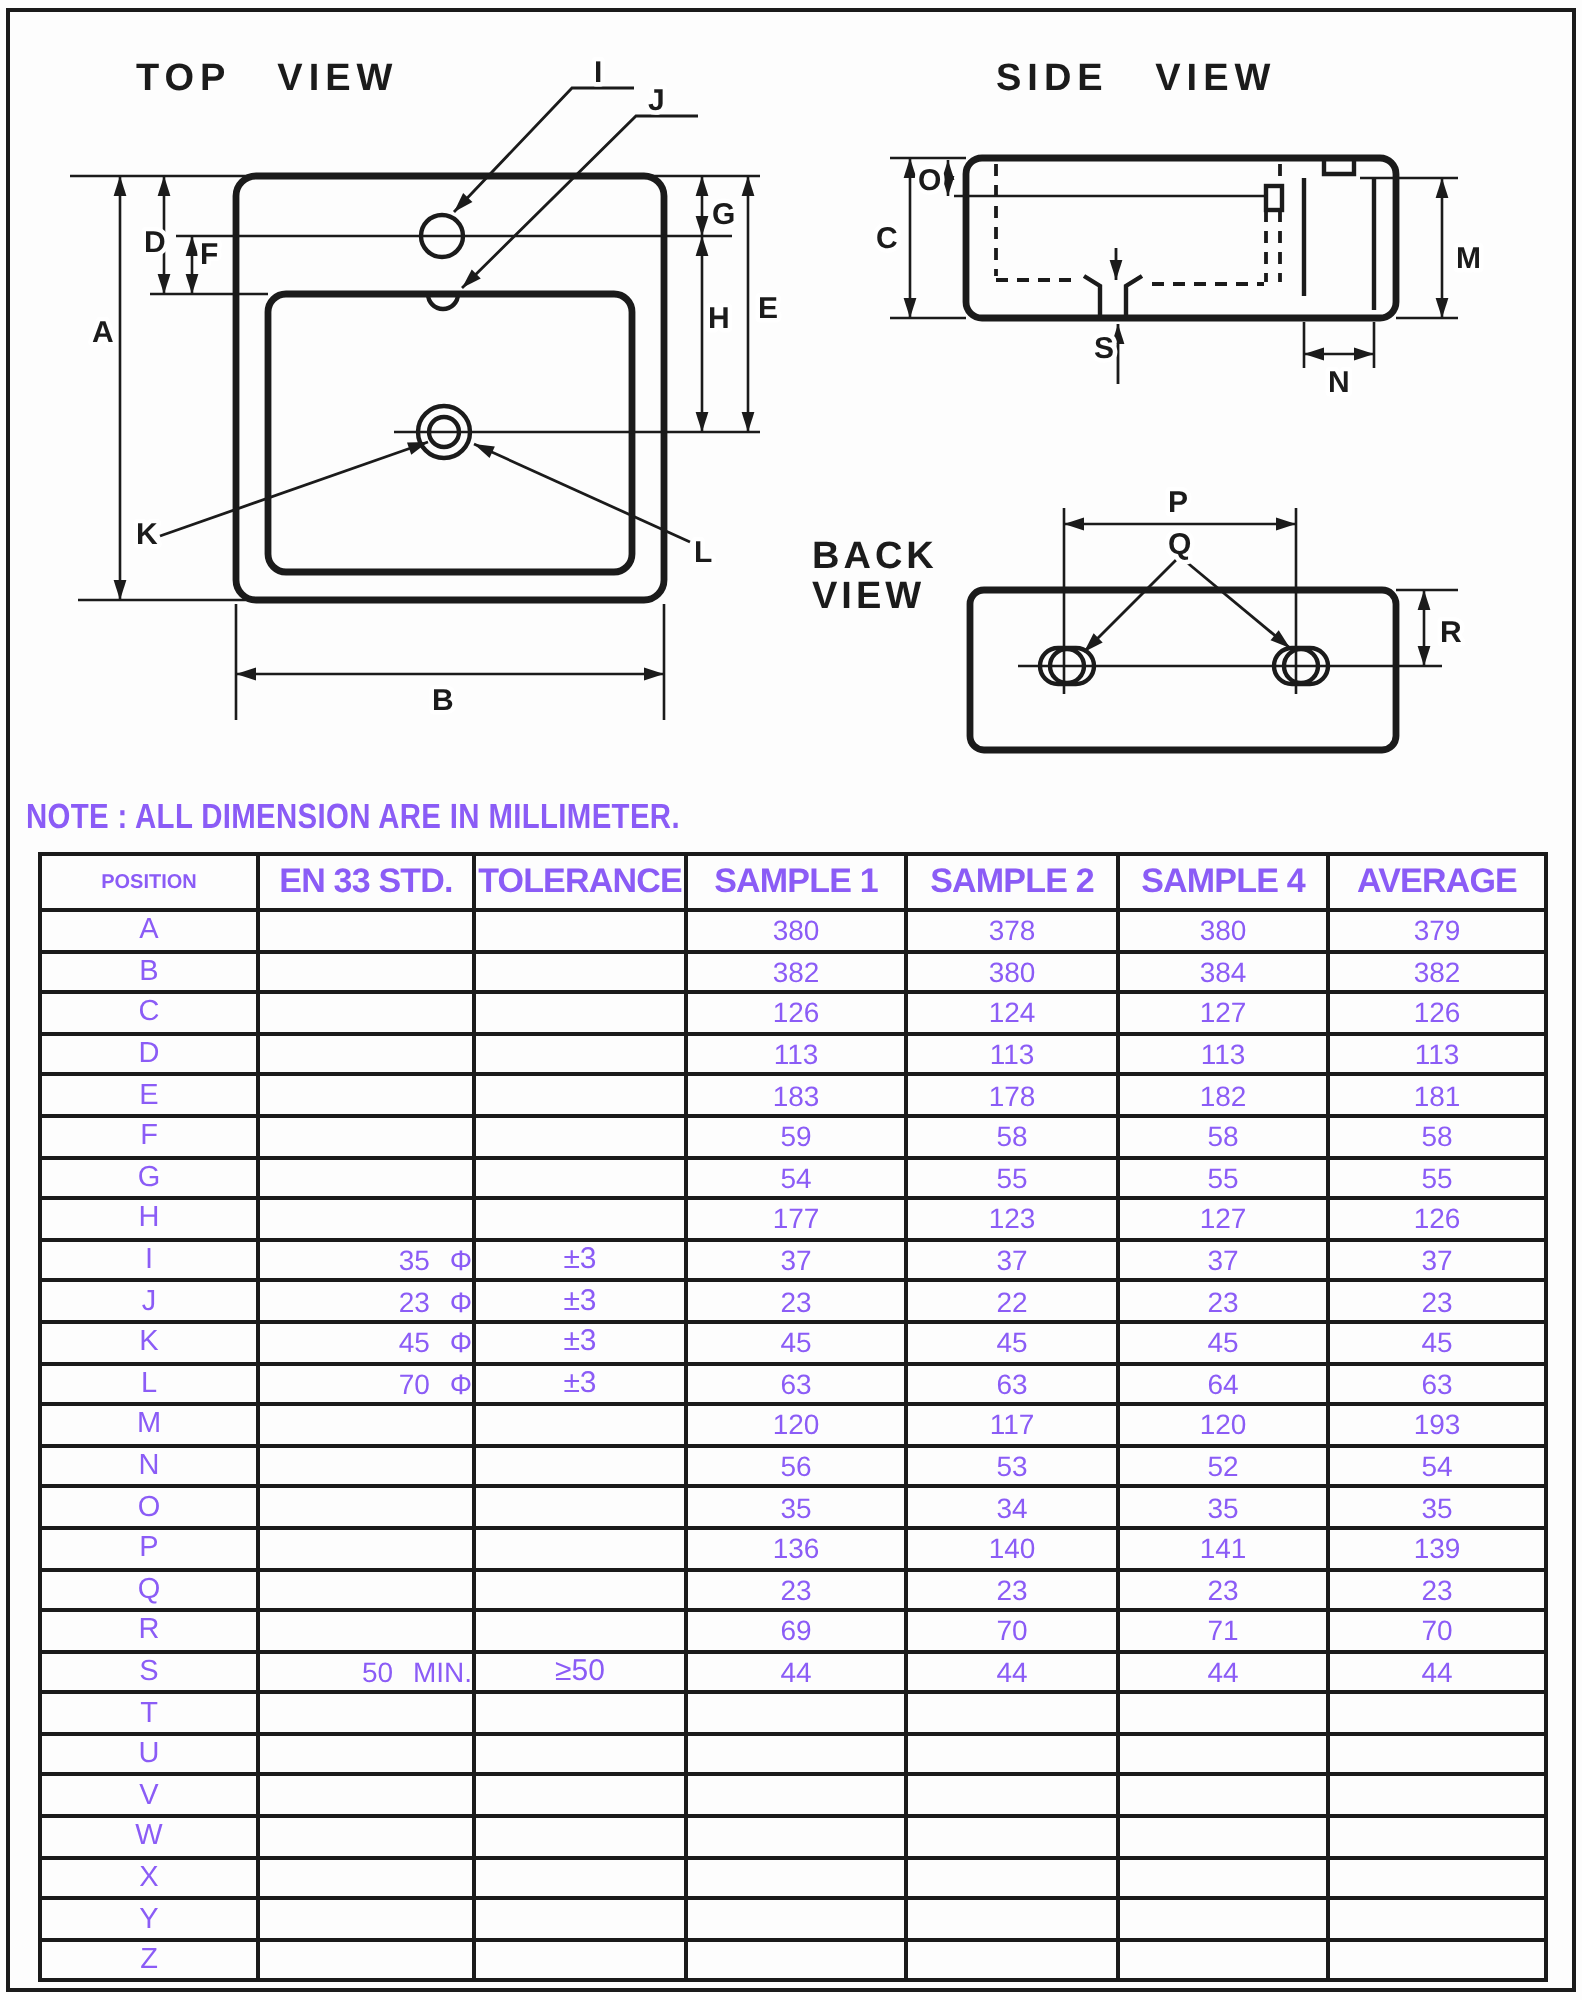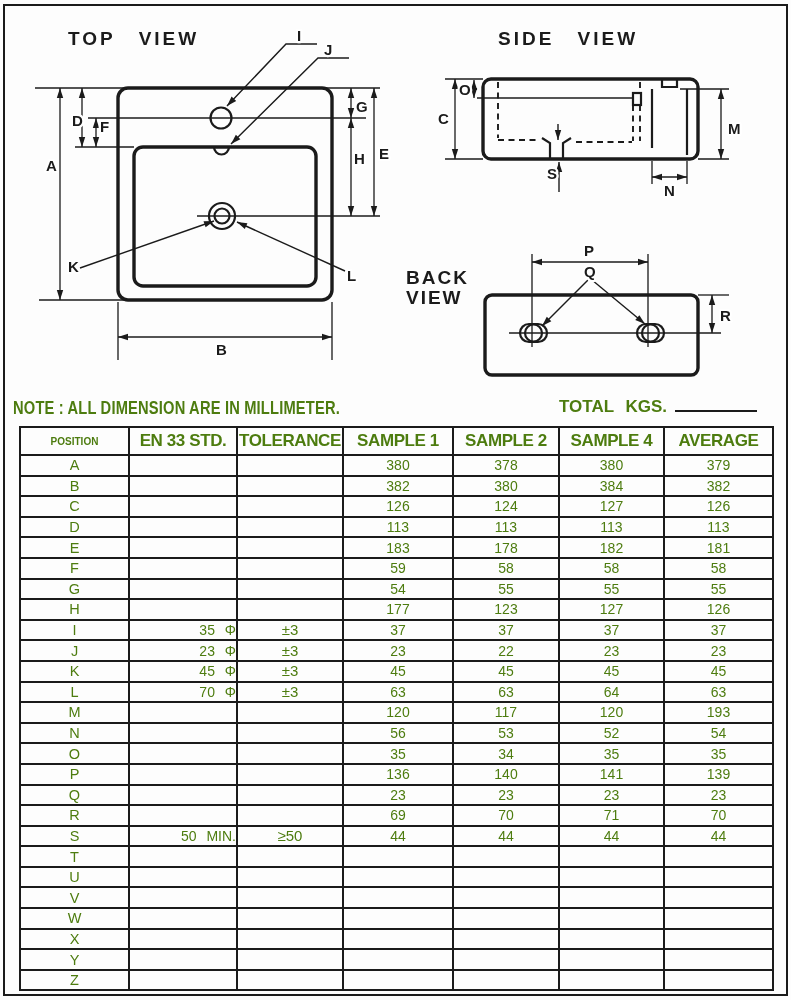--- a/index.html
+++ b/index.html
@@ -1,17 +1,17 @@
 <!DOCTYPE html>
 <html><head>
 <meta charset="utf-8">
 <style>
   html,body{margin:0;padding:0;background:#e8e8e8;}
   #page{position:relative;width:791px;height:1000px;background:#fdfdfd;overflow:hidden;
-        font-family:"Liberation Sans",sans-serif;color:#4d7c0f;}
+        font-family:"Liberation Sans",sans-serif;color:#8b5cf6;}
   #page-frame{position:absolute;left:3px;top:4px;width:781px;height:988px;
         border:2.5px solid #1b1b1b;}
   
   #drawing{position:absolute;left:0;top:0;}
   .oline{fill:none;stroke:#1b1b1b;stroke-width:3.4;stroke-linejoin:round;}
   .oline2{fill:none;stroke:#1b1b1b;stroke-width:2.2;}
   .thin{fill:none;stroke:#1b1b1b;stroke-width:1.3;}
   .dim{fill:none;stroke:#1b1b1b;stroke-width:1.3;
        marker-start:url(#arr-s);marker-end:url(#arr-e);}
   .lead{fill:none;stroke:#1b1b1b;stroke-width:1.4;marker-end:url(#arr-e);}
@@ -155,23 +155,20 @@
       <path class="lead" d="M588,280 L542,326"></path>
       <path class="lead" d="M592,280 L645,324"></path>
 
       <text class="lbl" x="584" y="256">P</text>
       <text class="lbl" x="584" y="277">Q</text>
       <text class="lbl" x="720" y="321">R</text>
     </g>
   </svg>
 
   <div id="note-line">NOTE : ALL DIMENSION ARE IN MILLIMETER.</div>
-  <div id="total-kgs">
-    <span>TOTAL KGS.</span><span class="blank"></span>
-  </div>
 
   <table id="dim-table">
     <colgroup>
       <col style="width:109px">
         <col style="width:108px">
         <col style="width:106px">
       <col style="width:110px">
         <col style="width:106px">
         <col style="width:105px">
       <col style="width:109px">

